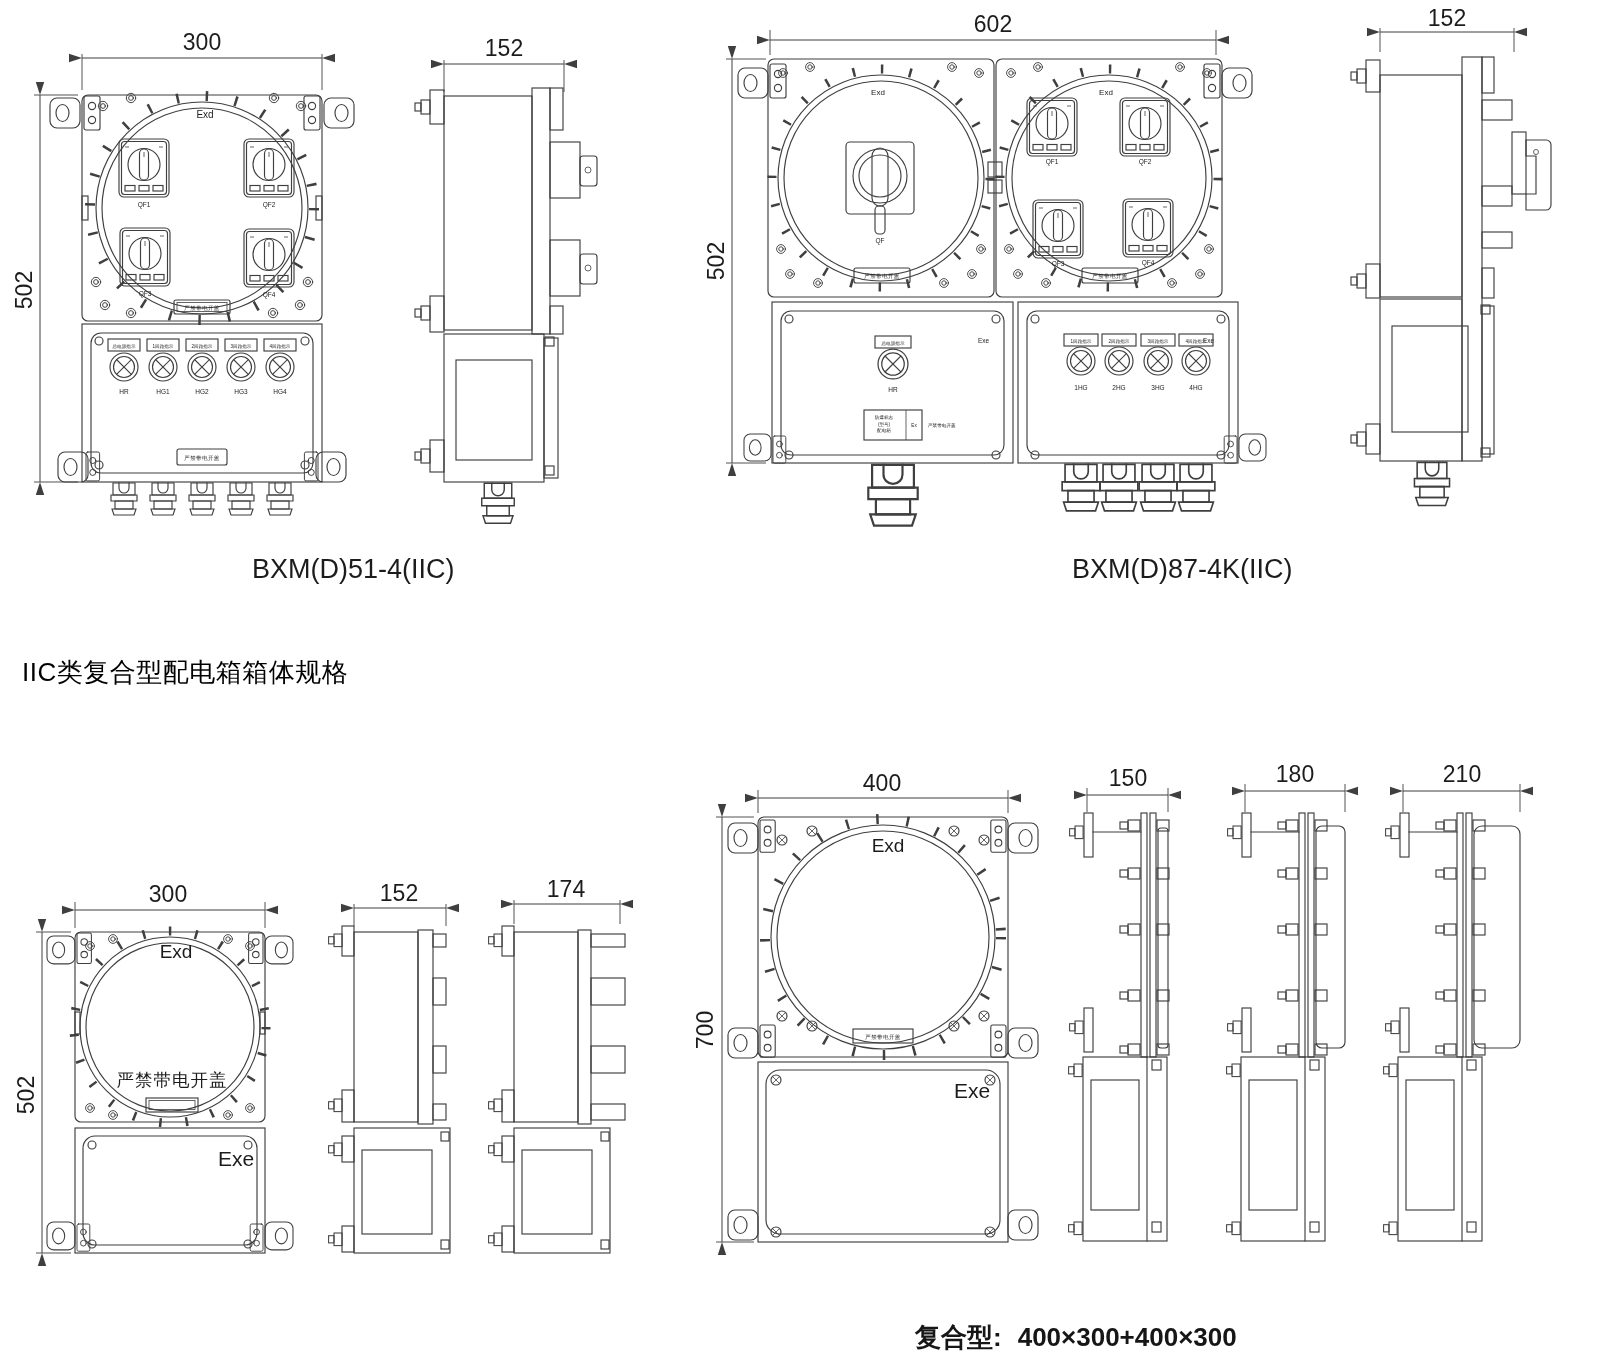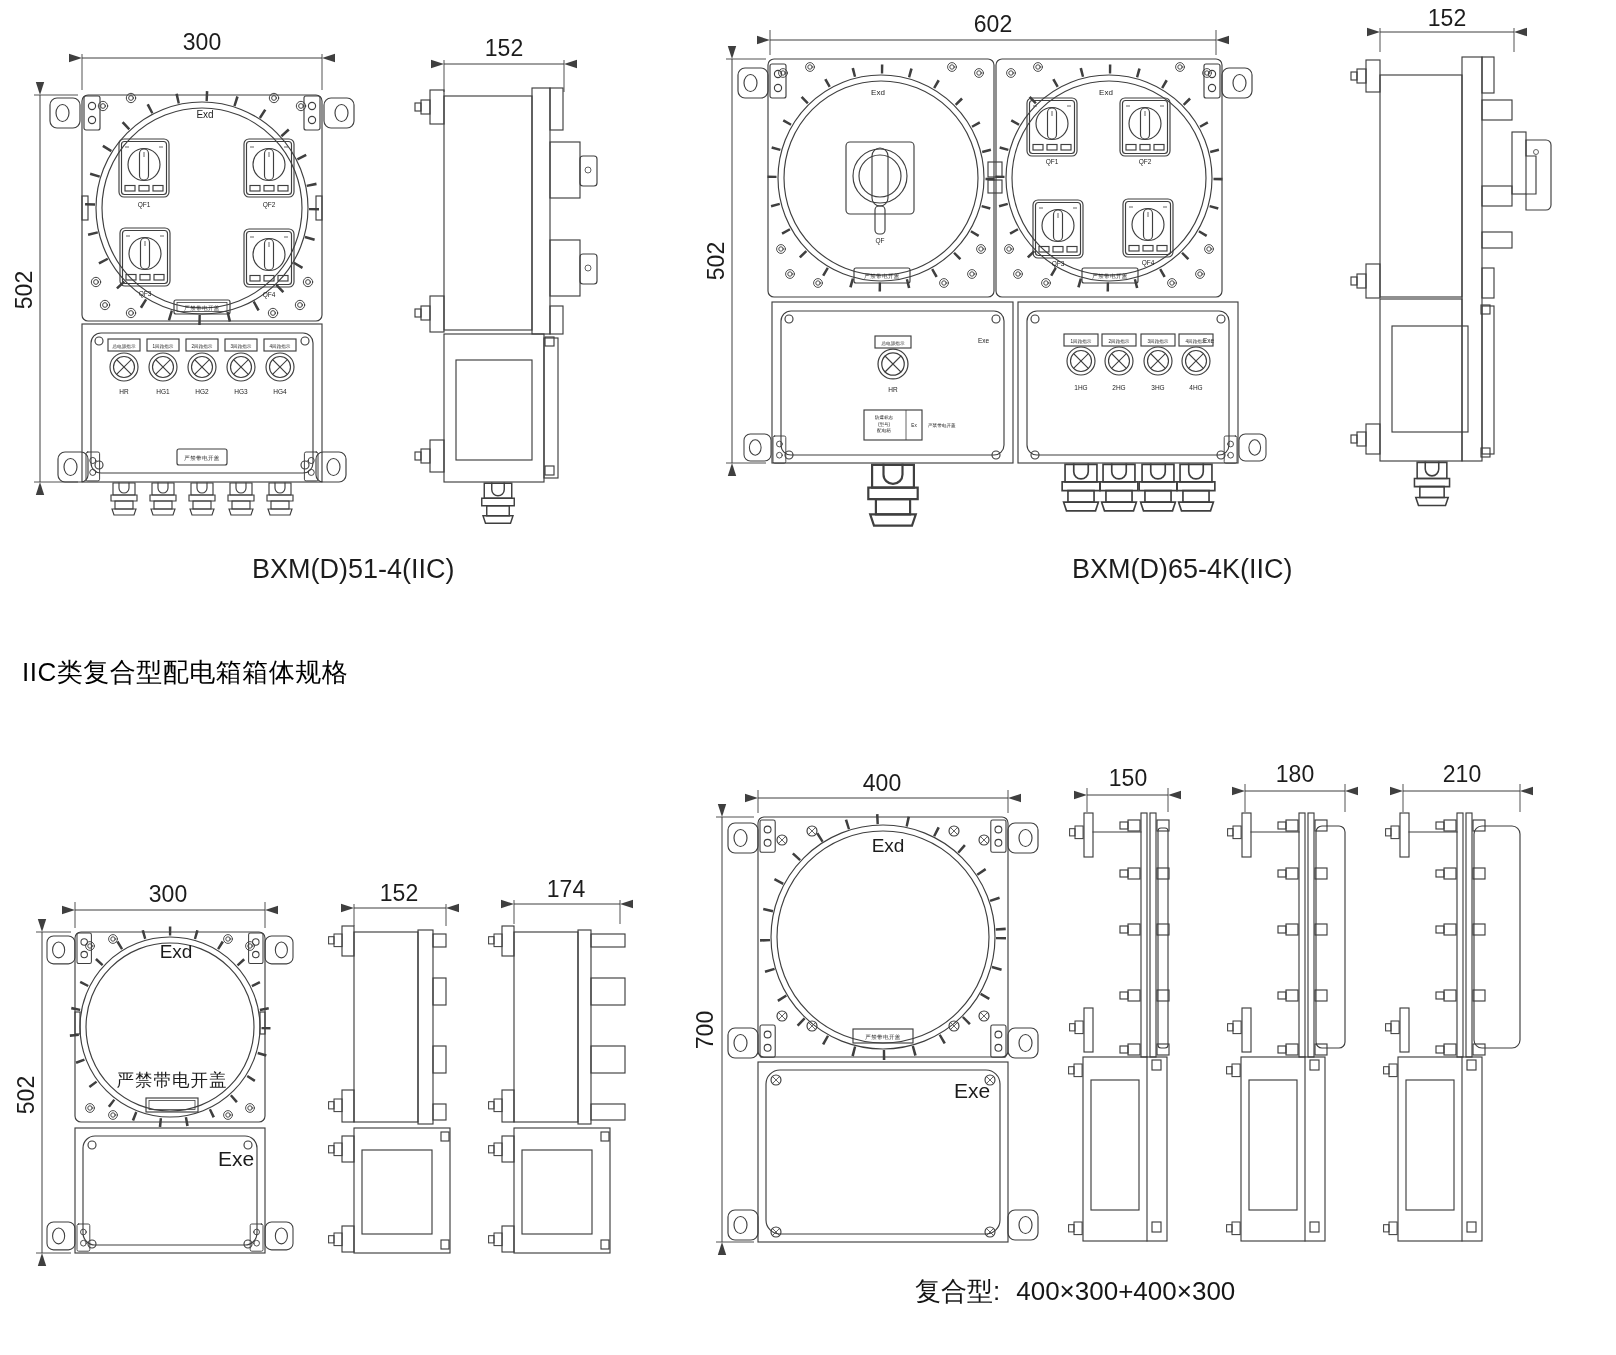--- a/index.html
+++ b/index.html
@@ -643,19 +643,19 @@
   <path class="ln" d="M1462 1057 V1241"></path>
   <rect class="ln" x="1406" y="1080" width="48" height="130"></rect>
   <rect class="ln" x="1467" y="1060" width="9" height="10"></rect>
         <rect class="ln" x="1467" y="1222" width="9" height="10"></rect>
   <use href="#sb" transform="translate(1389,1064) scale(.9)"></use>
         <use href="#sb" transform="translate(1389,1222) scale(.9)"></use>
 </g>
 </svg>
 
 <div class="caption" style="left:252px;top:554px;">BXM(D)51-4(IIC)</div>
-<div class="caption" style="left:1072px;top:554px;">BXM(D)65-4K(IIC)</div>
+<div class="caption" style="left:1072px;top:554px;">BXM(D)87-4K(IIC)</div>
 <div class="heading" style="left:22px;top:655px;">IIC类复合型配电箱箱体规格</div>
-<div class="combo" style="left:915px;top:1274px;">
+<div class="combo" style="left:915px;top:1320px;font-weight:bold;">
   <span>复合型:</span><span class="val">400×300+400×300</span>
 </div>
 
 </div>
 
 </body></html>

